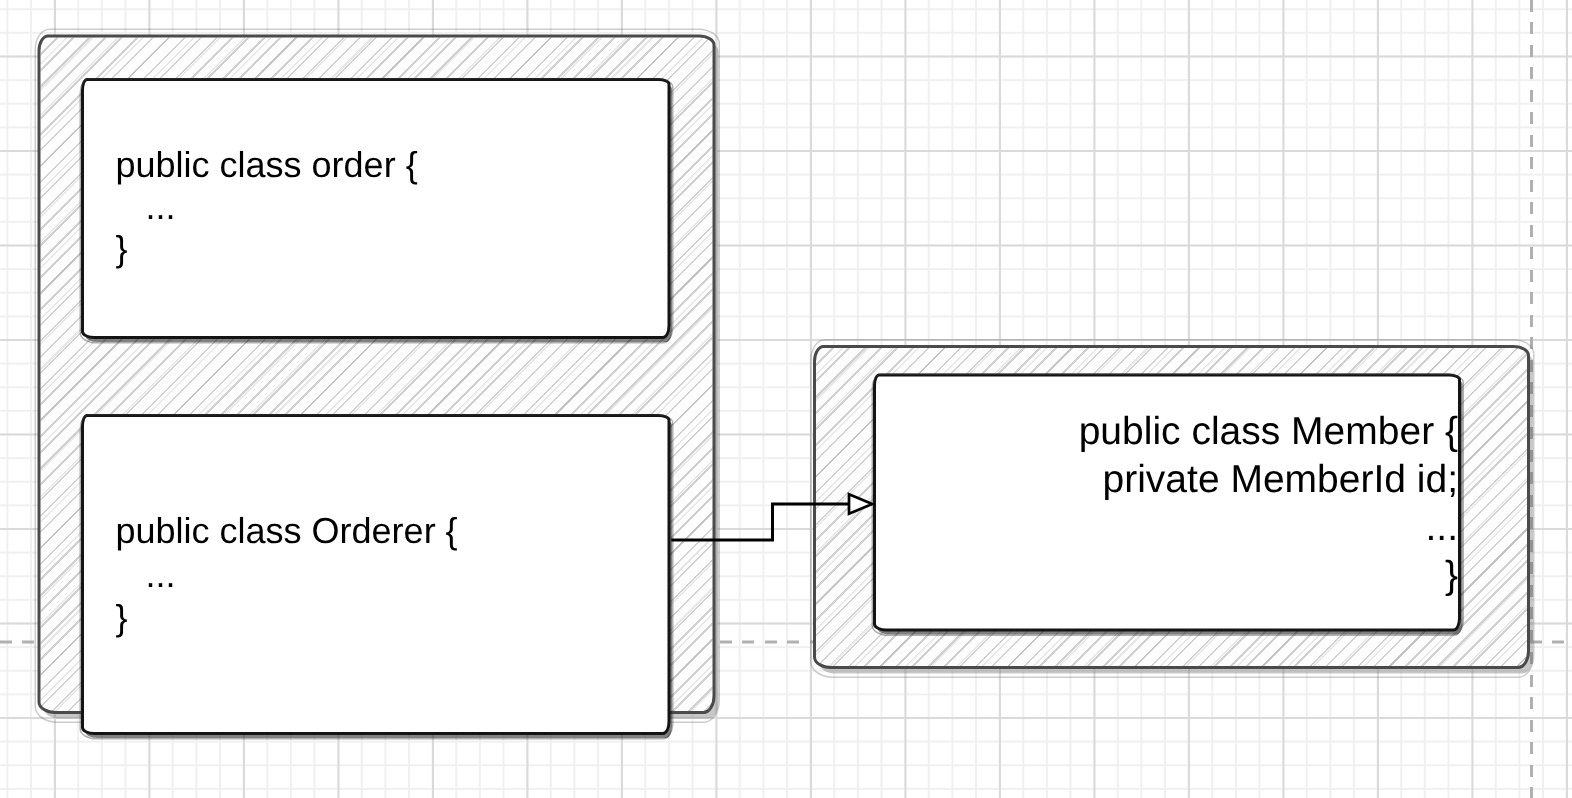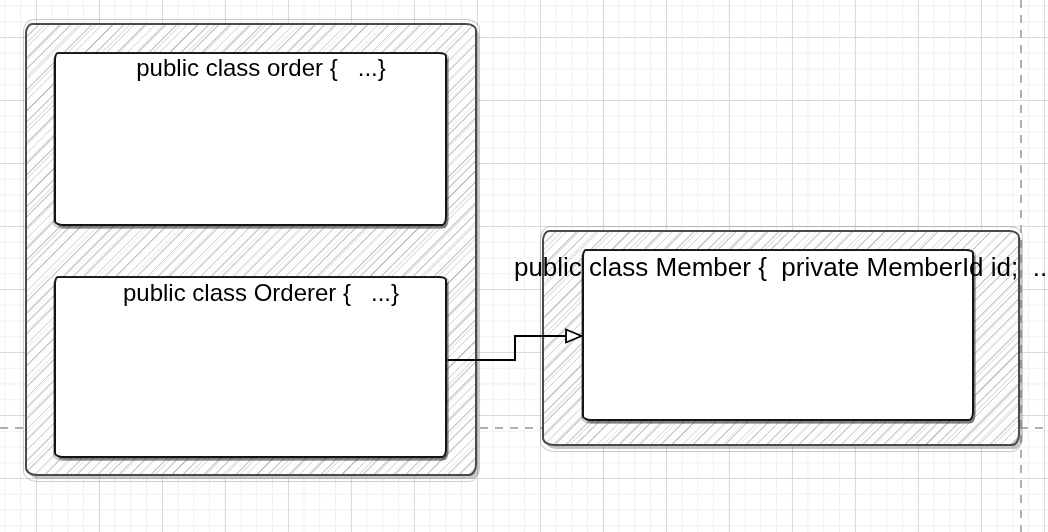--- a/index.html
+++ b/index.html
@@ -60,35 +60,35 @@
   
   .class-box {
     position: absolute;
     z-index: 3;
     box-sizing: border-box;
     background: #ffffff;
     border: 2.5px solid #141414;
     border-radius: 4px 8px 5px 9px / 8px 4px 9px 5px;
     box-shadow: 2px 3px 0 -1px rgba(25,25,25,0.55);
     display: flex;
-    flex-direction: row;
+    flex-direction: column;
     justify-content: center;
     padding-left: 21px;
     color: #000;
   }
   .class-box::before {
     content: "";
     position: absolute;
     inset: -2px -4px -5px -3px;
     border: 1px solid rgba(60,60,60,0.4);
     border-radius: 6px 10px 7px 11px / 10px 6px 11px 7px;
     pointer-events: none;
   }
   #box-order   { left: 27px; top: 27px;  width: 393px; height: 174px; font-size: 24px; line-height: 28px; }
-  #box-orderer { left: 27px; top: 251px; width: 393px; height: 182px; font-size: 24px; line-height: 29px; }
+  #box-orderer { left: 27px; top: 251px; width: 393px; height: 214px; font-size: 24px; line-height: 29px; }
   #box-member  { left: 38px; top: 17px;  width: 392px; height: 172px; font-size: 26px; line-height: 32px; text-align: right; }
 
   .code-line { white-space: pre; }
 
   .arrow-layer {
     position: absolute;
     left: 0; top: 0;
     z-index: 6;
     pointer-events: none;
   }

